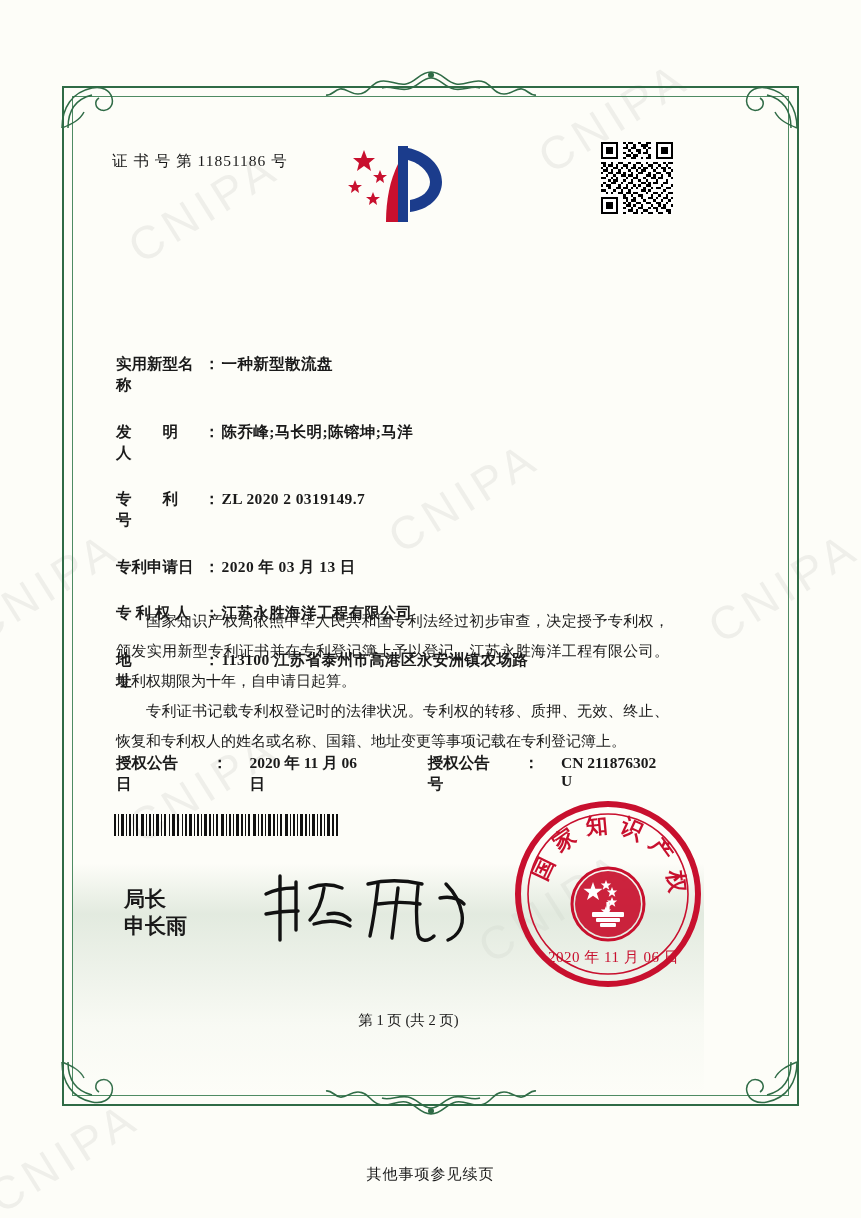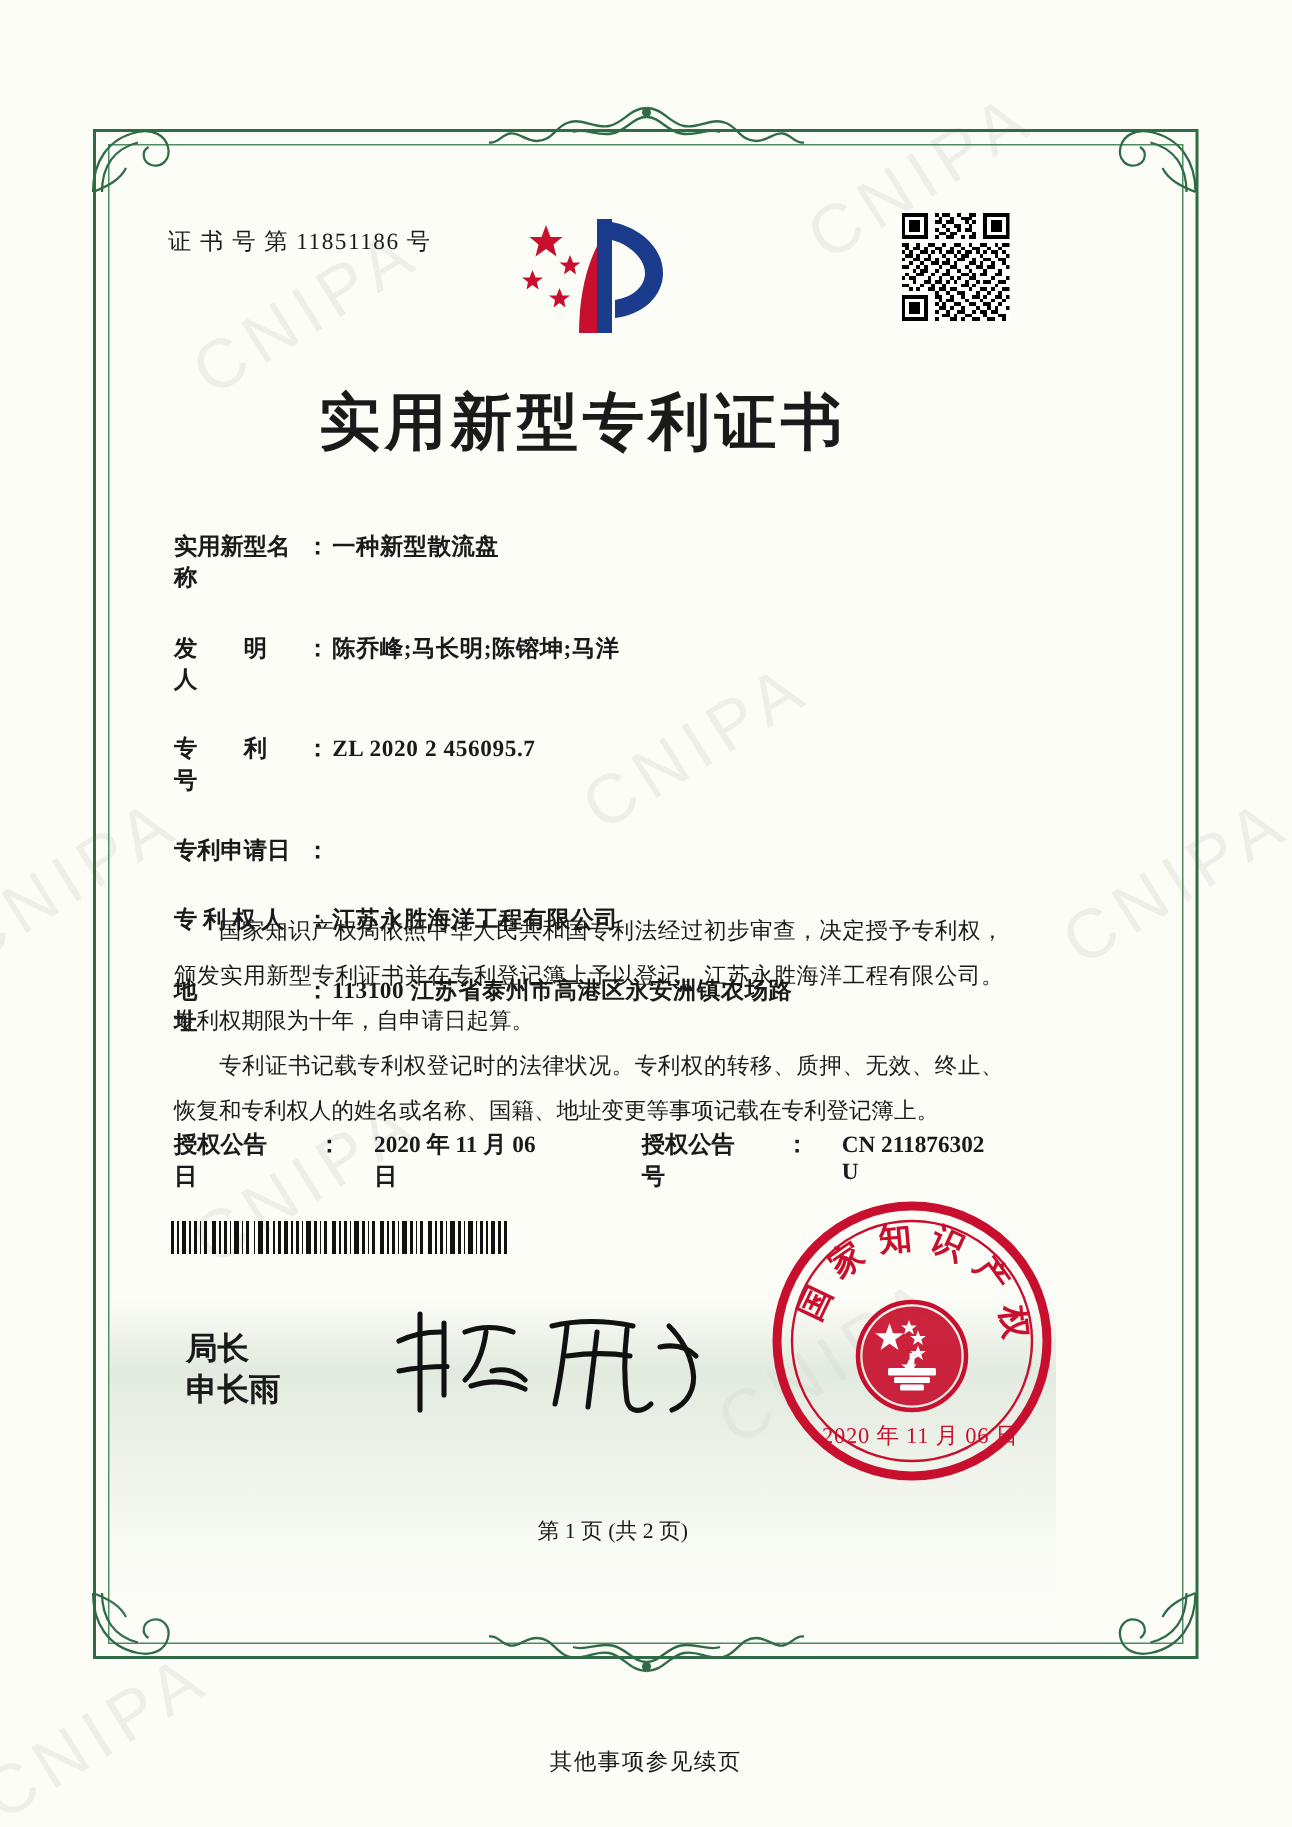--- a/index.html
+++ b/index.html
@@ -460,45 +460,45 @@
     <path d="M62 86 C62 64 66 44 74 28 L74 86 Z" fill="#c8102e"></path>
     <path d="M56 86 C58 68 62 52 70 38 L70 86 Z" fill="#1b3c8c" opacity="0"></path>
     <g fill="#c8102e">
       <polygon points="40,14 43,22 51,22 45,27 47,35 40,30 33,35 35,27 29,22 37,22"></polygon>
       <polygon points="56,34 58,39 63,39 59,42 60,47 56,44 52,47 53,42 49,39 54,39"></polygon>
       <polygon points="31,44 33,49 38,49 34,52 35,57 31,54 27,57 28,52 24,49 29,49"></polygon>
       <polygon points="49,56 51,61 56,61 52,64 53,69 49,66 45,69 46,64 42,61 47,61"></polygon>
     </g>
   </svg>
 
-  <div class="main-title">实用新型专利证书</div>
 
   <div class="fields">
 
     <div class="field">
       <span class="f-label">实用新型名称</span>
       <span class="f-colon">：</span>
       <span class="f-value">一种新型散流盘</span>
     </div>
 
     <div class="field">
       <span class="f-label">发　　明　　人</span>
       <span class="f-colon">：</span>
       <span class="f-value">陈乔峰;马长明;陈镕坤;马洋</span>
     </div>
 
     <div class="field">
       <span class="f-label">专　　利　　号</span>
       <span class="f-colon">：</span>
-      <span class="f-value">ZL 2020 2 456095.7</span>
+      <span class="f-value">ZL 2020 2 0319149.7</span>
     </div>
 
     <div class="field">
       <span class="f-label">专利申请日</span>
       <span class="f-colon">：</span>
+      <span class="f-value">2020 年 03 月 13 日</span>
     </div>
 
     <div class="field">
       <span class="f-label">专 利 权 人</span>
       <span class="f-colon">：</span>
       <span class="f-value">江苏永胜海洋工程有限公司</span>
     </div>
 
     <div class="field">
       <span class="f-label">地　　　　址</span>

